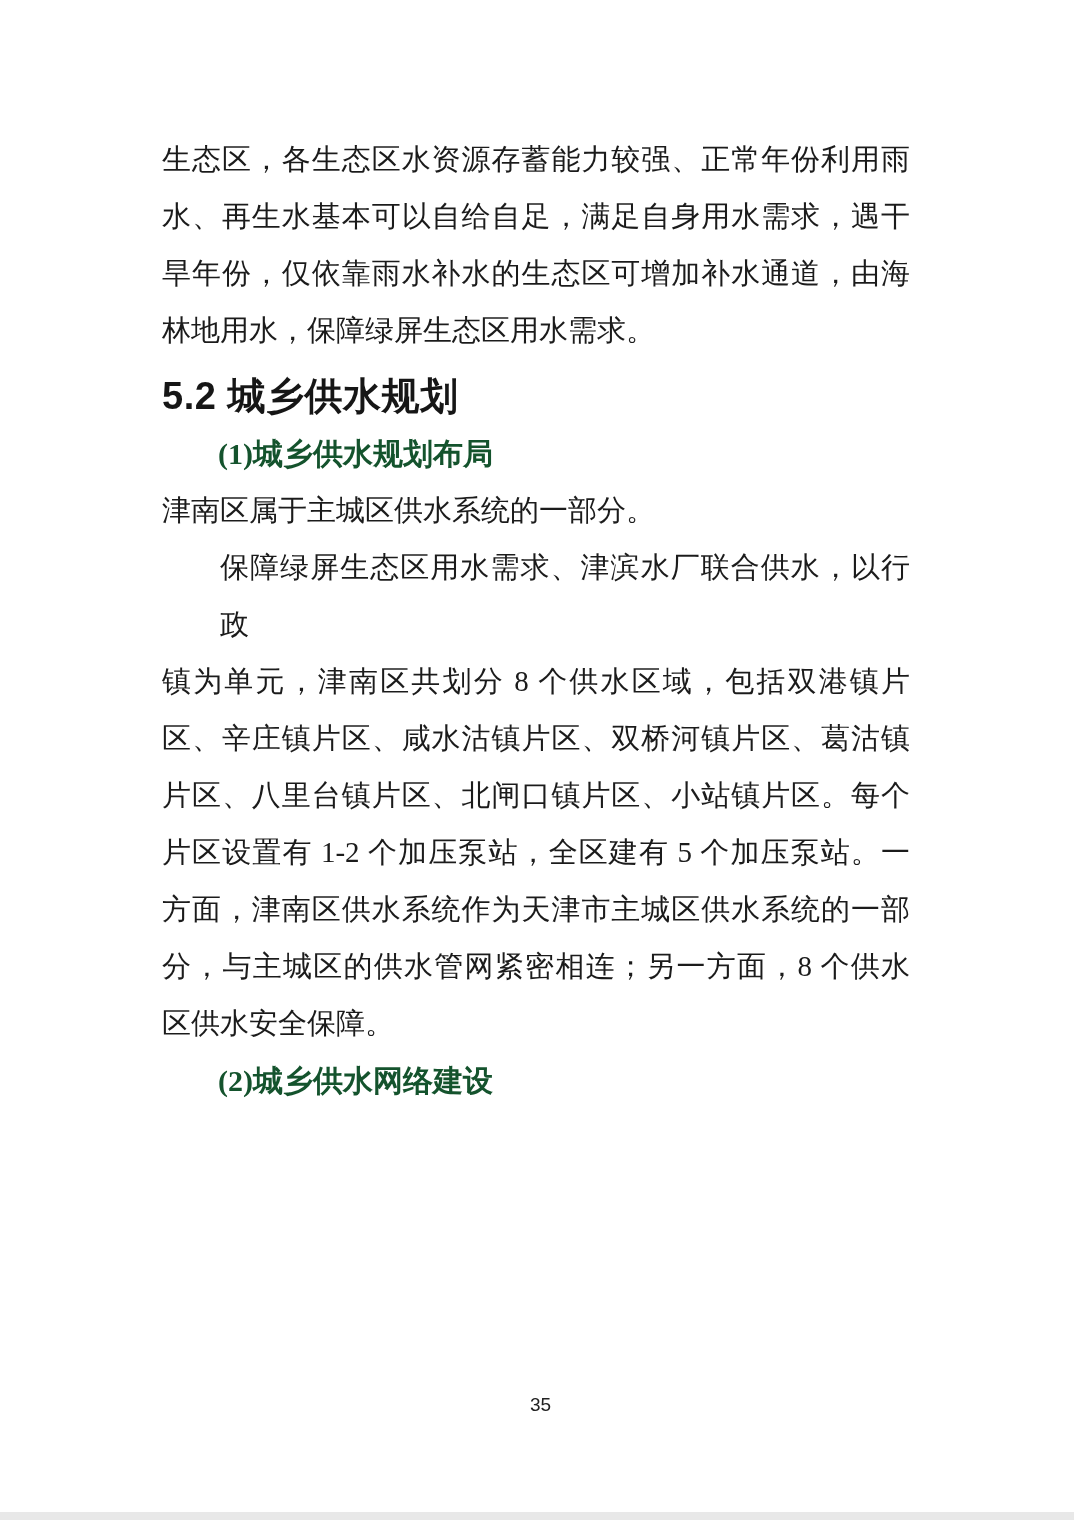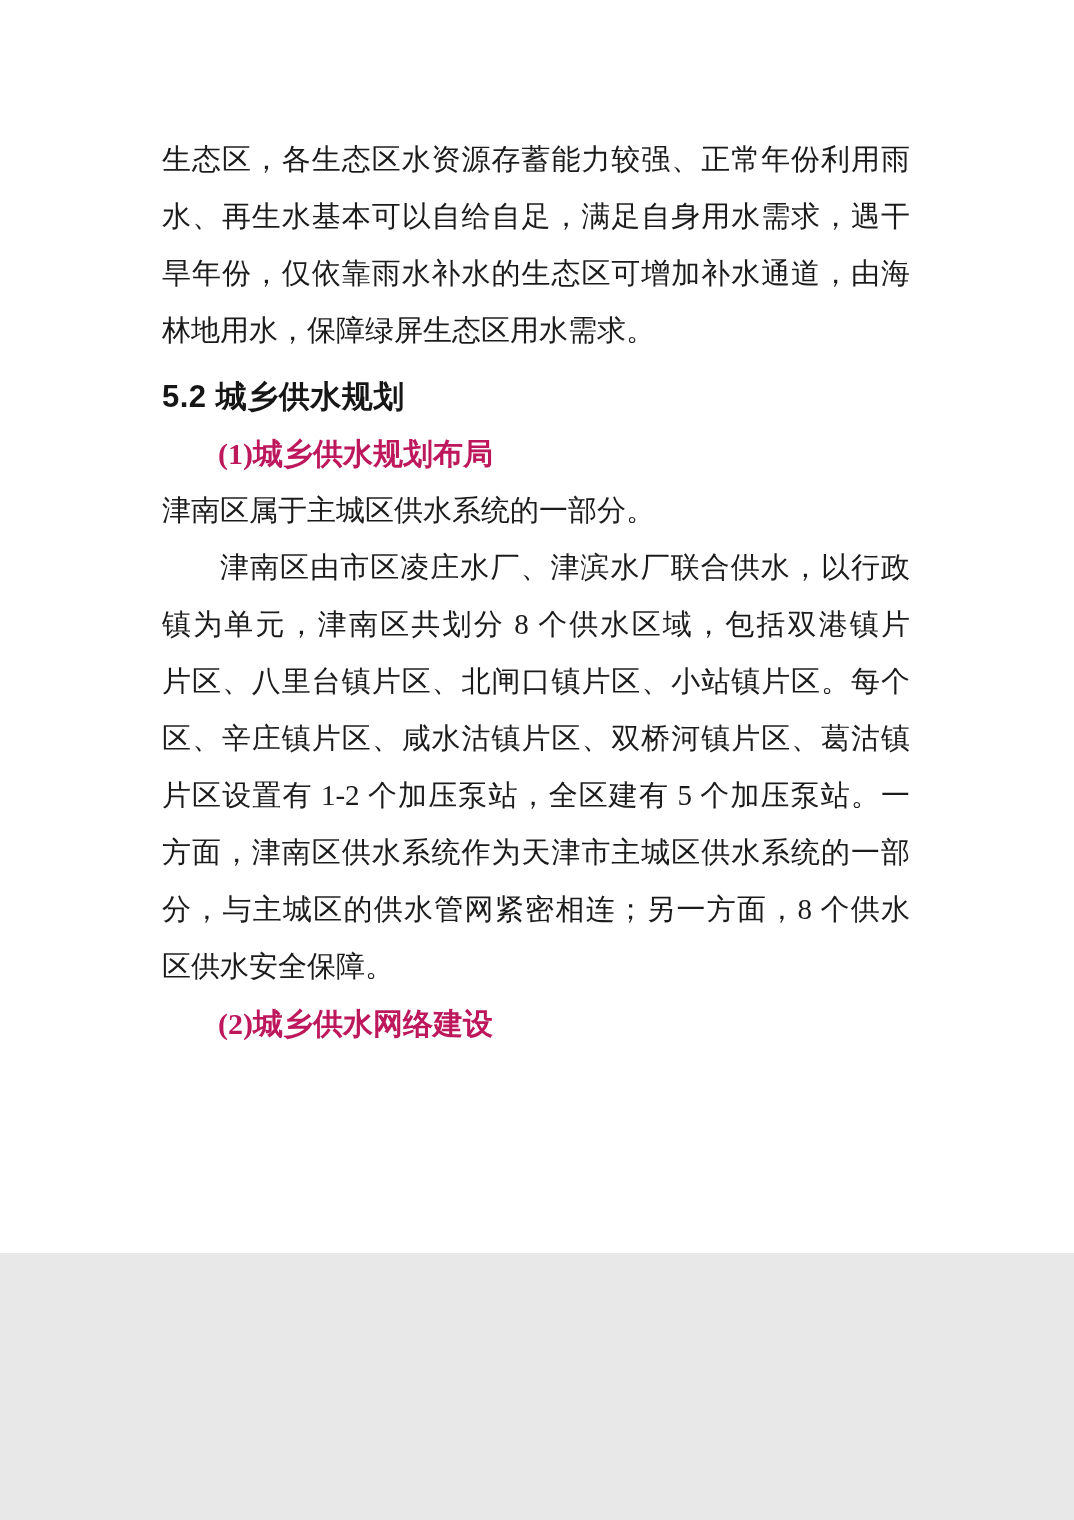--- a/index.html
+++ b/index.html
@@ -3,21 +3,21 @@
 <meta charset="utf-8">
 <style>
   html, body {
     margin: 0;
     padding: 0;
     background: #e8e8e8;
   }
   .page {
     position: relative;
     width: 1074px;
-    height: 1253px;
+    height: 1512px;
     margin: 0 auto;
     background: #ffffff;
     overflow: hidden;
   }
   .doc {
     position: absolute;
     left: 162px;
     top: 131px;
     width: 748px;
     color: #1b1b1b;
@@ -36,33 +36,33 @@
     text-align-last: left;
     -moz-text-align-last: left;
   }
   .line.indent {
     padding-left: 58px;
   }
   h2.section-heading {
     margin: 9px 0 0 0;
     font-family: "Liberation Sans", sans-serif;
     font-weight: 600;
-    font-size: 31px;
+    font-size: 38px;
     line-height: 57px;
     color: #161616;
     letter-spacing: 0.5px;
   }
   h3.subsection-heading {
     margin: 0;
     padding-left: 56px;
     font-family: "Liberation Serif", serif;
     font-weight: 700;
     font-size: 30px;
     line-height: 57px;
-    color: #be185d;
+    color: #14532d;
   }
   .page-number {
     position: absolute;
     left: 7px;
     right: 0;
     top: 1390px;
     text-align: center;
     font-family: "Liberation Sans", sans-serif;
     font-size: 19px;
     line-height: 30px;
@@ -84,24 +84,24 @@
 
     <h2 class="section-heading">5.2 城乡供水规划</h2>
 
     <h3 class="subsection-heading">(1)城乡供水规划布局</h3>
 
     <div class="para">
       <div class="line last">津南区属于主城区供水系统的一部分。</div>
     </div>
 
     <div class="para">
-      <div class="line indent">津南区由市区凌庄水厂、津滨水厂联合供水，以行政</div>
+      <div class="line indent">保障绿屏生态区用水需求、津滨水厂联合供水，以行政</div>
       <div class="line">镇为单元，津南区共划分 8 个供水区域，包括双港镇片</div>
+      <div class="line">区、辛庄镇片区、咸水沽镇片区、双桥河镇片区、葛沽镇</div>
       <div class="line">片区、八里台镇片区、北闸口镇片区、小站镇片区。每个</div>
-      <div class="line">区、辛庄镇片区、咸水沽镇片区、双桥河镇片区、葛沽镇</div>
       <div class="line">片区设置有 1-2 个加压泵站，全区建有 5 个加压泵站。一</div>
       <div class="line">方面，津南区供水系统作为天津市主城区供水系统的一部</div>
       <div class="line">分，与主城区的供水管网紧密相连；另一方面，8 个供水</div>
       <div class="line last">区供水安全保障。</div>
     </div>
 
     <h3 class="subsection-heading">(2)城乡供水网络建设</h3>
 
   </div>
 

